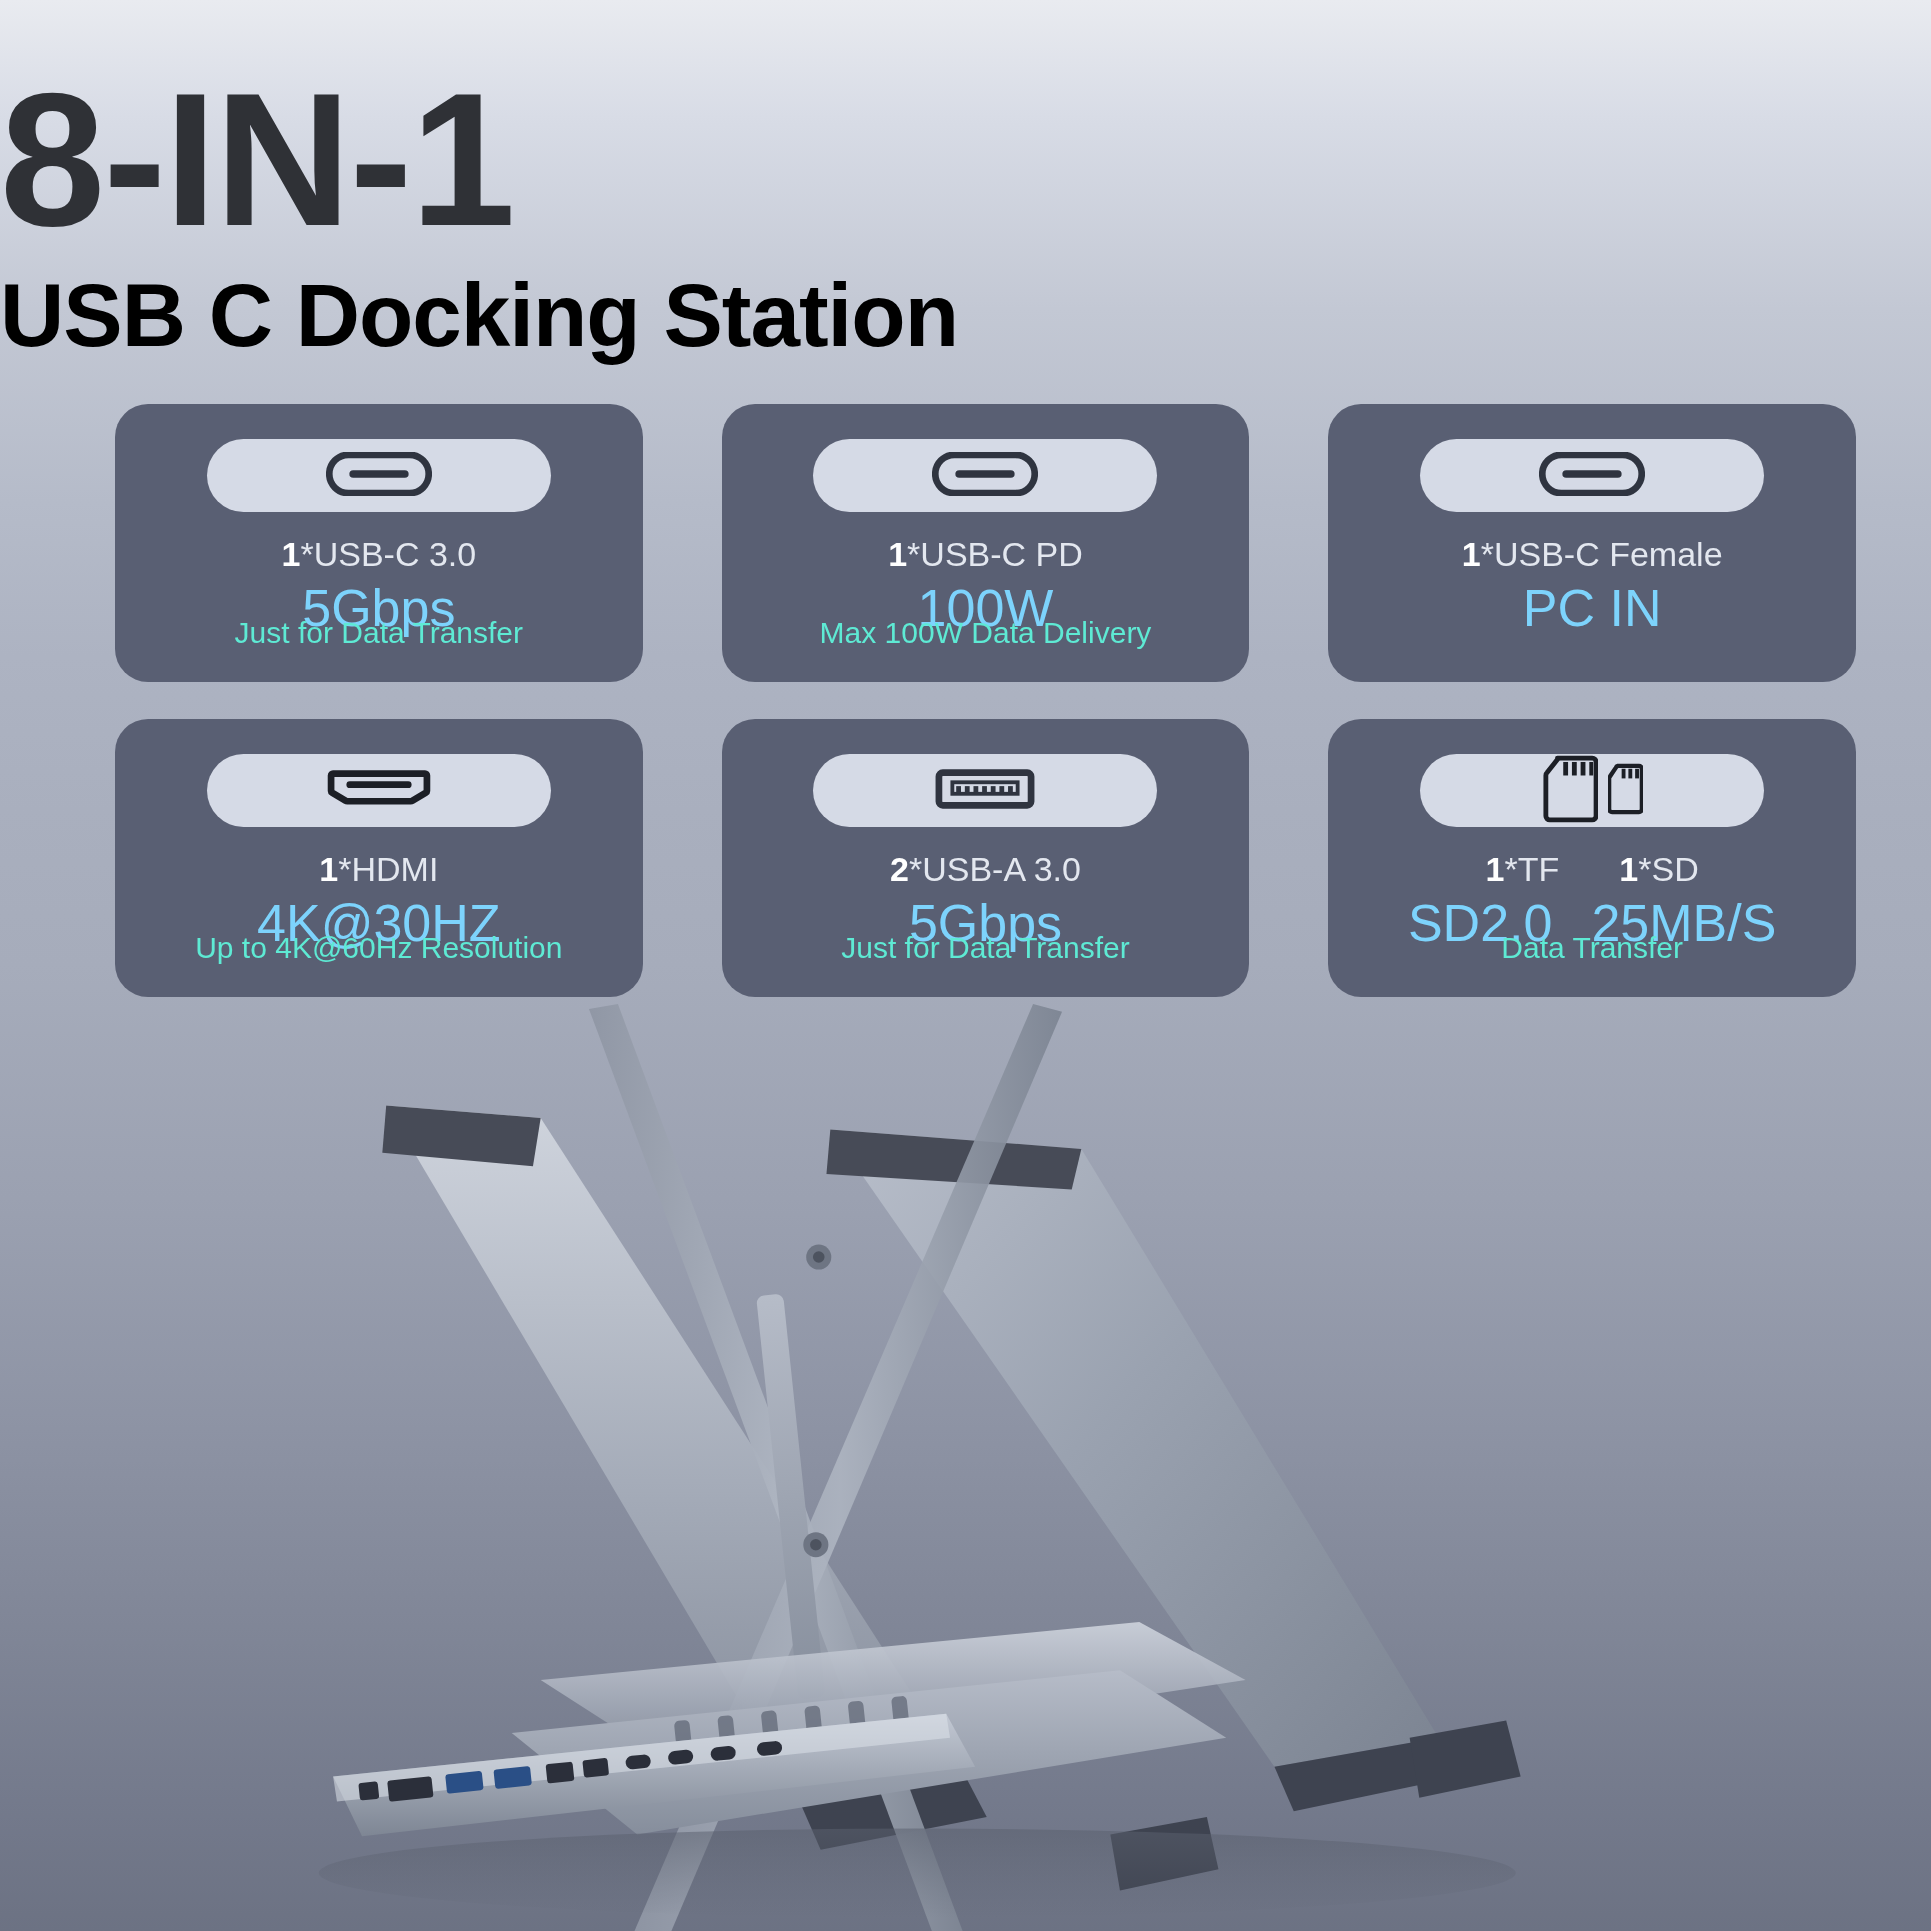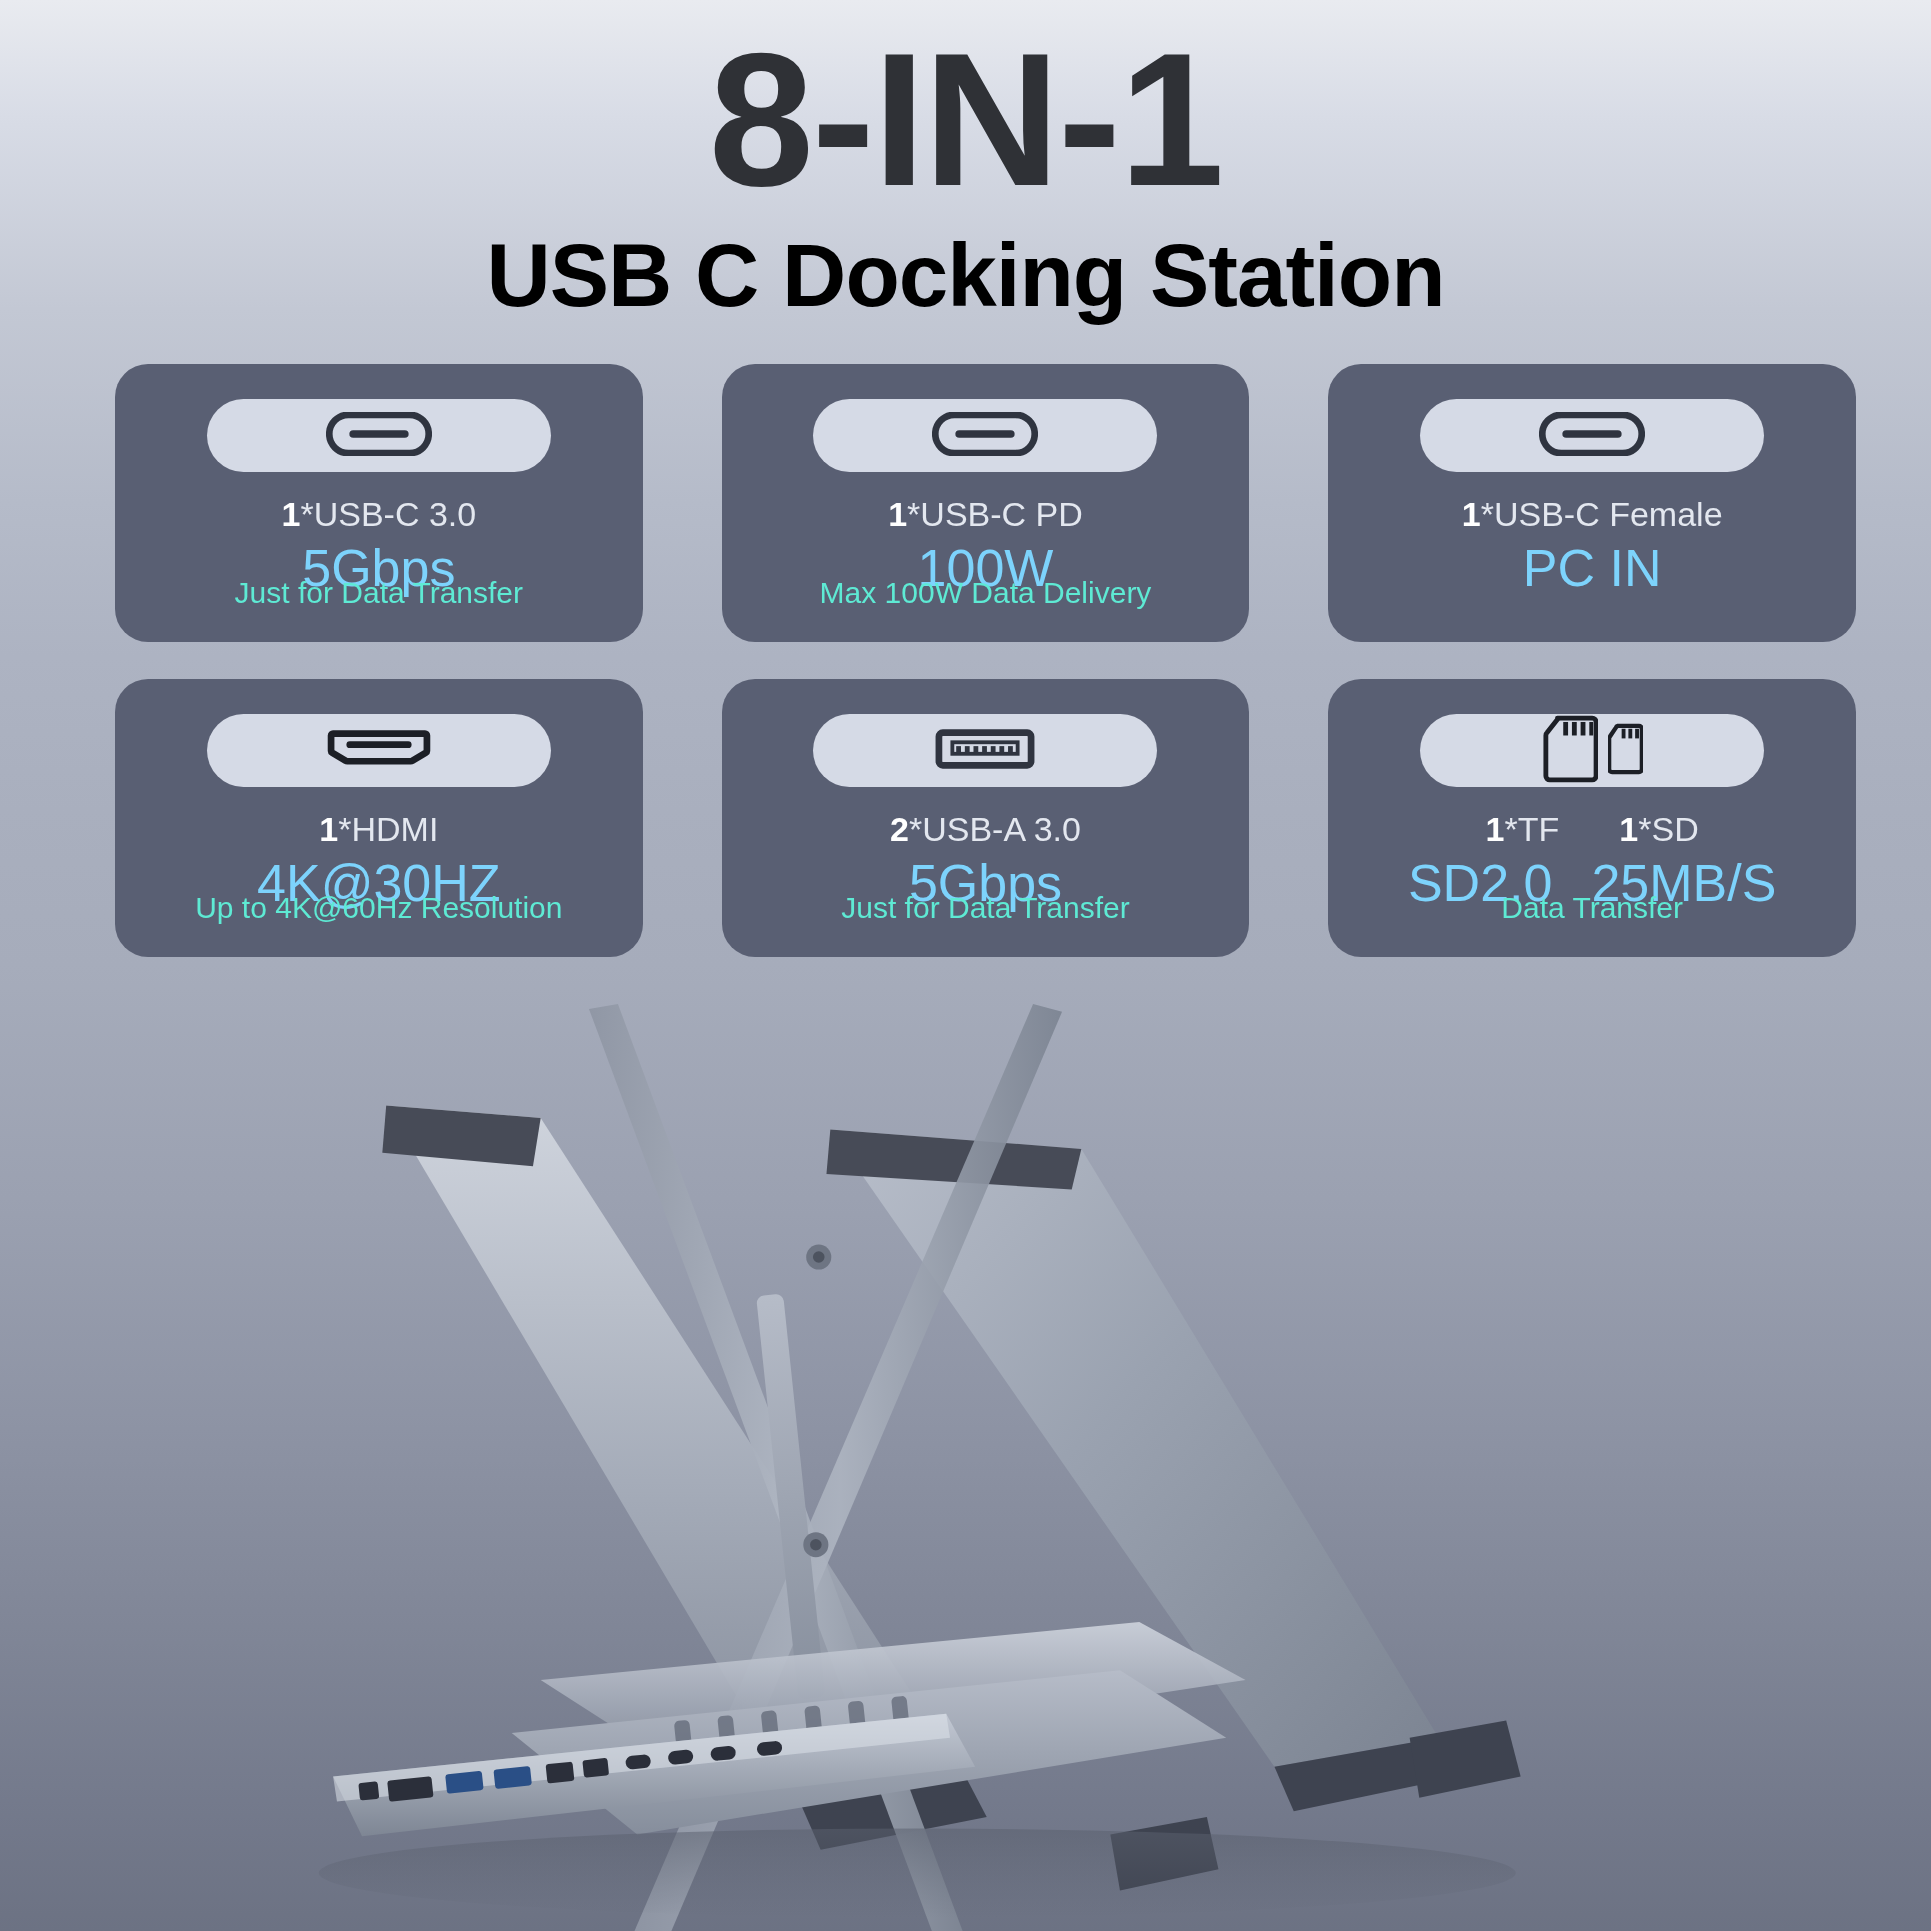--- a/index.html
+++ b/index.html
@@ -17,21 +17,21 @@
       #9ba1b1 62%,
       #8d93a4 74%,
       #7f8596 85%,
       #73798b 94%,
       #6c7283 100%);
     overflow: hidden;
     position: relative;
   }
 
   
-  .header { text-align: center; padding-top: 25px; }
+  .header { text-align: left; padding-top: 25px; margin-top: 40px; }
   .title-main {
     font-size: 189px;
     font-weight: bold;
     letter-spacing: -1.9px;
     color: #2f3136;
     line-height: 1.0;
   }
   .title-sub {
     font-size: 89px;
     font-weight: bold;

